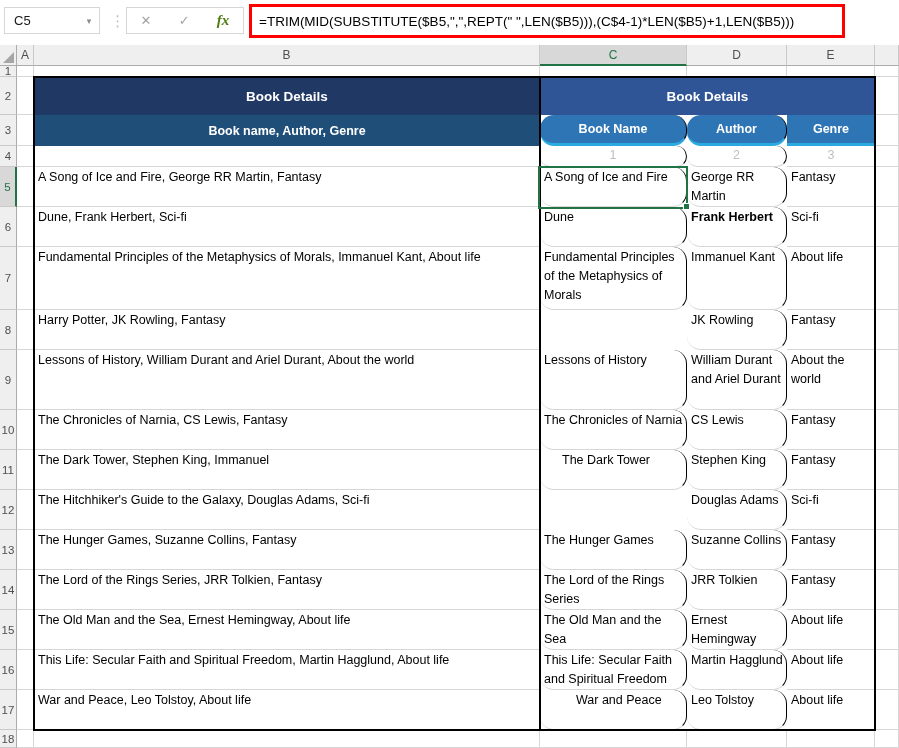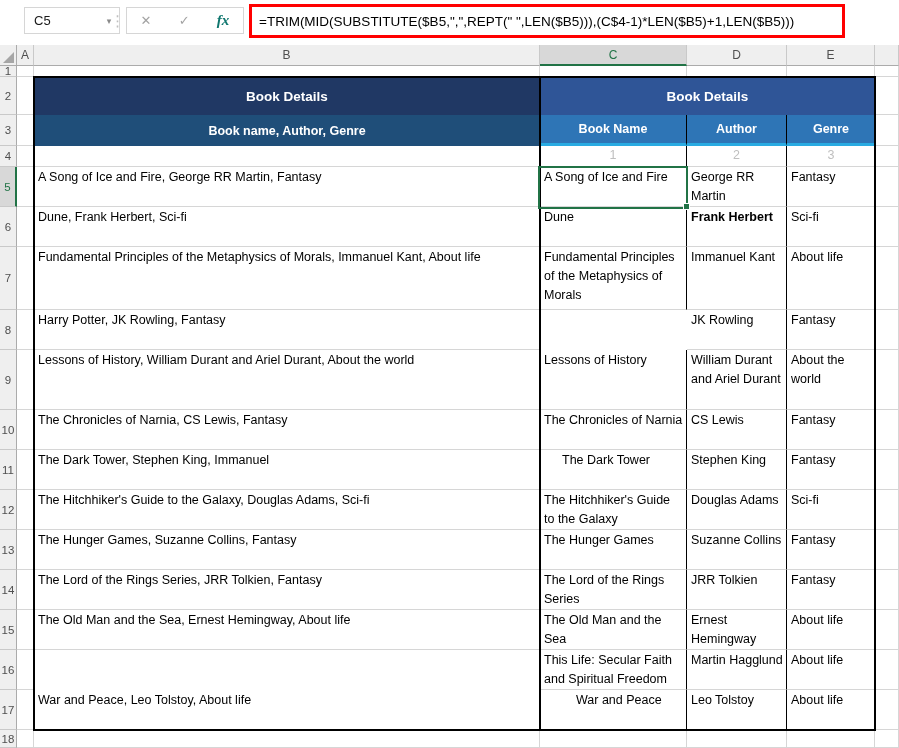--- a/index.html
+++ b/index.html
@@ -2,29 +2,29 @@
 <html style="--c-title-left: #203864; --c-sub-left: #1F4E79; --c-title-right: #2F5597; --c-sub-right: #2E75B6; --c-accent: #29ABE2; --c-green: #217346; --c-red: #FF0000;"><head>
 <meta charset="utf-8">
 <style>
   html,body{margin:0;padding:0;background:#fff;}
   body{width:899px;height:748px;overflow:hidden;position:relative;
        font-family:"Liberation Sans",sans-serif;-webkit-font-smoothing:antialiased;}
 
   
   .topbar{position:absolute;left:0;top:0;width:899px;height:45px;background:#fff;}
   .namebox{position:absolute;left:4px;top:7px;width:96px;height:27px;border:1px solid #d6d6d6;
-           background:#fff;display:flex;align-items:center;box-sizing:border-box;margin-left:20px;}
+           background:#fff;display:flex;align-items:center;box-sizing:border-box;}
   .namebox-text{flex:1;padding-left:9px;font-size:13px;color:#1a1a1a;}
   .namebox-arrow{width:20px;text-align:center;color:#8a8a8a;font-size:9px;}
   .sep-dots{position:absolute;left:110px;top:7px;height:27px;display:flex;align-items:center;
             color:#bfbfbf;font-size:15px;}
   .fxpanel{position:absolute;left:126px;top:7px;width:118px;height:27px;border:1px solid #d6d6d6;
            background:#fff;display:flex;align-items:center;justify-content:space-around;box-sizing:border-box;}
   .btn-x,.btn-check{color:#a3a3a3;font-size:13px;}
-  .btn-fx{color:#0f766e;font-style:italic;font-weight:600;font-size:15px;
+  .btn-fx{color:#4d7c0f;font-style:italic;font-weight:600;font-size:15px;
           font-family:"Liberation Serif",serif;}
   .formulabox{position:absolute;left:249px;top:4px;width:596px;height:34px;background:#fff;
               border:3px solid var(--c-red,#f00);box-sizing:border-box;display:flex;align-items:center;}
   .formula-text{padding-left:7px;font-size:13.5px;color:#000;white-space:nowrap;overflow:hidden;}
 
   
   .sheet{position:absolute;left:0;top:45px;width:899px;height:703px;display:grid;background:#fff;}
   .cell{box-sizing:border-box;overflow:hidden;}
   .corner{background:#efefef;border-right:1px solid #ababab;border-bottom:1px solid #ababab;position:relative;}
   .corner .tri{position:absolute;right:2px;bottom:2px;width:0;height:0;
@@ -46,21 +46,21 @@
             color:#fff;font-weight:bold;font-size:12.5px;}
   .sub-right{background:var(--c-sub-right,#2E75B6);display:flex;align-items:center;justify-content:center;
              color:#fff;font-weight:bold;font-size:12.5px;
              border-bottom:3px solid var(--c-accent,#29ABE2);}
   .bcell{background:#fff;border-bottom:1px solid #d6d6d6;font-size:12.5px;line-height:19px;
          color:#000;padding:1px 3px 0 4px;}
   .ccell{background:#fff;border-bottom:1px solid #d6d6d6;font-size:12.5px;line-height:19px;
          color:#000;padding:1px 3px 0 4px;}
   .idx{background:#fff;border-bottom:1px solid #d6d6d6;font-size:12.5px;line-height:19px;
        color:#bfbfbf;text-align:center;}
-  .v-black{border-right:1px solid #000;}
+  .v-black{border-right:1px solid #000;border-radius:14px;}
 
   
   .ovl{position:absolute;pointer-events:none;box-sizing:border-box;}
   .tbl-left{left:33px;top:31px;width:508px;height:655px;border:2px solid #000;}
   .tbl-right{left:539px;top:31px;width:337px;height:655px;border:2px solid #000;}
   .selbox{left:538px;top:121px;width:150px;height:43px;border:2px solid var(--c-green,#217346);}
   .handle{left:683px;top:158px;width:7px;height:7px;background:var(--c-green,#217346);
           border:1px solid #fff;pointer-events:auto;}
 </style>
 </head>
@@ -181,35 +181,35 @@
     <div class="cell ccell" style="grid-area: 10 / 6;">About the world</div>
     <div class="cell bcell" style="grid-area: 11 / 3;">The Chronicles of Narnia, CS Lewis, Fantasy</div>
     <div class="cell ccell v-black" style="grid-area: 11 / 4;">The Chronicles of Narnia</div>
     <div class="cell ccell v-black" style="grid-area: 11 / 5;">CS Lewis</div>
     <div class="cell ccell" style="grid-area: 11 / 6;">Fantasy</div>
     <div class="cell bcell" style="grid-area: 12 / 3;">The Dark Tower, Stephen King, Immanuel</div>
     <div class="cell ccell v-black" style="grid-area: 12 / 4; padding-left: 22px;">The Dark Tower</div>
     <div class="cell ccell v-black" style="grid-area: 12 / 5;">Stephen King</div>
     <div class="cell ccell" style="grid-area: 12 / 6;">Fantasy</div>
     <div class="cell bcell" style="grid-area: 13 / 3;">The Hitchhiker's Guide to the Galaxy, Douglas Adams, Sci-fi</div>
-    <div class="cell ccell v-black" style="grid-area: 13 / 4;">The Hitchhiker's Guide to the Galaxy</div>
     <div class="cell ccell v-black" style="grid-area: 13 / 5;">Douglas Adams</div>
     <div class="cell ccell" style="grid-area: 13 / 6;">Sci-fi</div>
     <div class="cell bcell" style="grid-area: 14 / 3;">The Hunger Games, Suzanne Collins, Fantasy</div>
     <div class="cell ccell v-black" style="grid-area: 14 / 4;">The Hunger Games</div>
     <div class="cell ccell v-black" style="grid-area: 14 / 5;">Suzanne Collins</div>
     <div class="cell ccell" style="grid-area: 14 / 6;">Fantasy</div>
     <div class="cell bcell" style="grid-area: 15 / 3;">The Lord of the Rings Series, JRR Tolkien, Fantasy</div>
     <div class="cell ccell v-black" style="grid-area: 15 / 4;">The Lord of the Rings Series</div>
     <div class="cell ccell v-black" style="grid-area: 15 / 5;">JRR Tolkien</div>
     <div class="cell ccell" style="grid-area: 15 / 6;">Fantasy</div>
     <div class="cell bcell" style="grid-area: 16 / 3;">The Old Man and the Sea, Ernest Hemingway, About life</div>
     <div class="cell ccell v-black" style="grid-area: 16 / 4;">The Old Man and the Sea</div>
     <div class="cell ccell v-black" style="grid-area: 16 / 5;">Ernest Hemingway</div>
     <div class="cell ccell" style="grid-area: 16 / 6;">About life</div>
+    <div class="cell bcell" style="grid-area: 17 / 3;">This Life: Secular Faith and Spiritual Freedom, Martin Hagglund, About life</div>
     <div class="cell ccell v-black" style="grid-area: 17 / 4;">This Life: Secular Faith and Spiritual Freedom</div>
     <div class="cell ccell v-black" style="grid-area: 17 / 5;">Martin Hagglund</div>
     <div class="cell ccell" style="grid-area: 17 / 6;">About life</div>
     <div class="cell bcell" style="grid-area: 18 / 3;">War and Peace, Leo Tolstoy, About life</div>
     <div class="cell ccell v-black" style="grid-area: 18 / 4; padding-left: 36px;">War and Peace</div>
     <div class="cell ccell v-black" style="grid-area: 18 / 5;">Leo Tolstoy</div>
     <div class="cell ccell" style="grid-area: 18 / 6;">About life</div>
     <div class="cell gcell" style="grid-area: 19 / 3;"></div>
     <div class="cell gcell" style="grid-area: 19 / 4;"></div>
     <div class="cell gcell" style="grid-area: 19 / 5;"></div>

